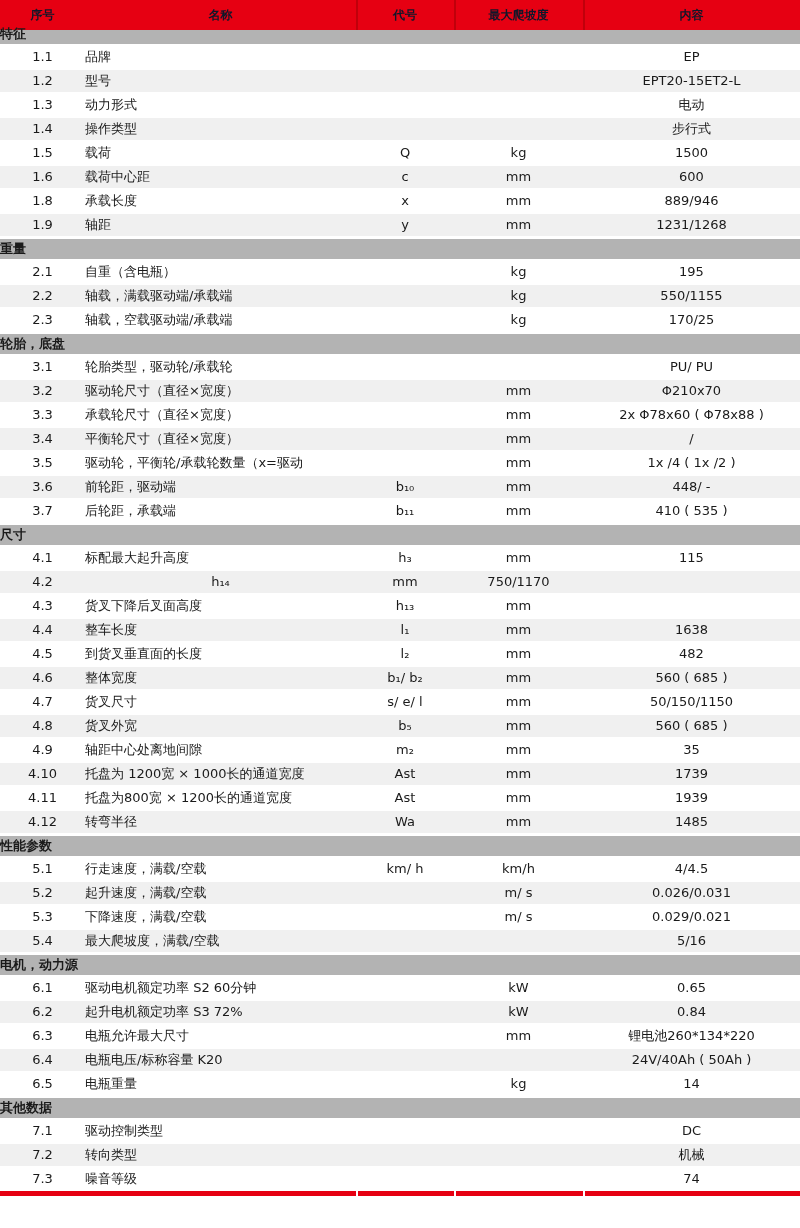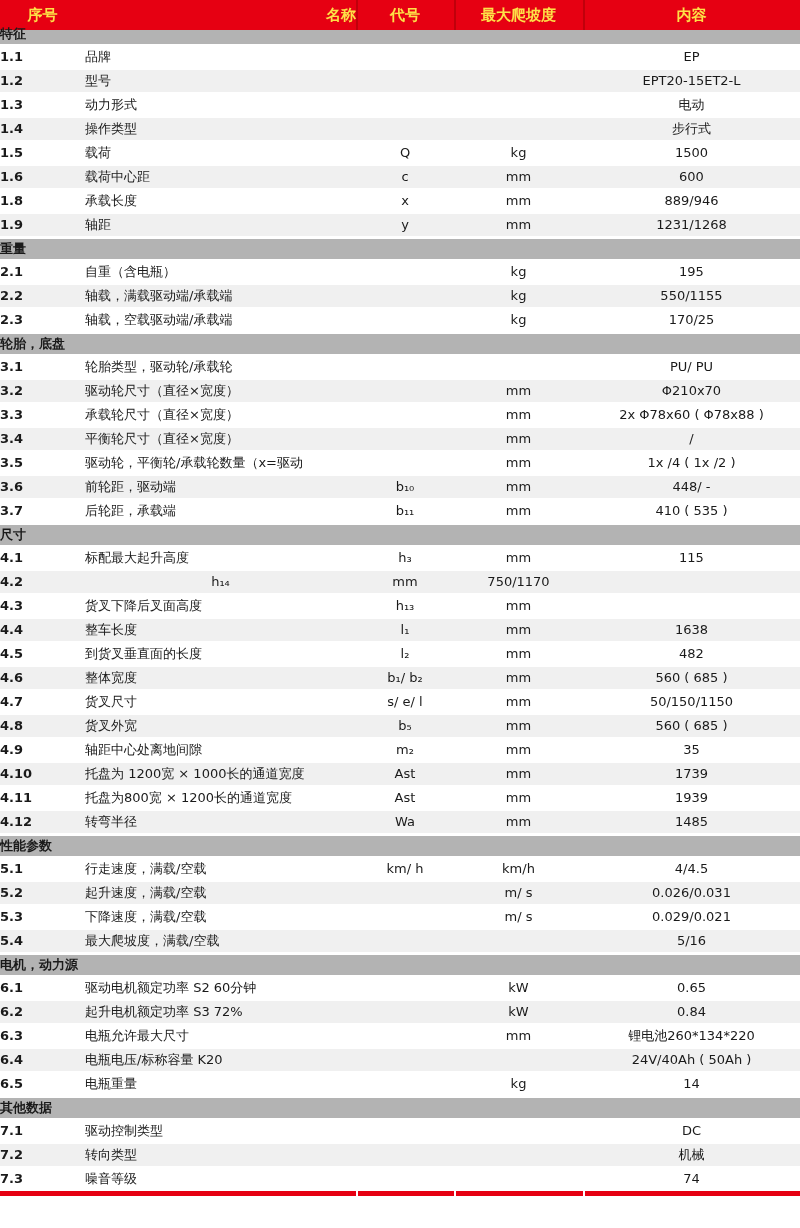--- a/index.html
+++ b/index.html
@@ -7,40 +7,40 @@
     width:800px;height:1228px;overflow:hidden;
     font-family:"DejaVu Sans","Liberation Sans",sans-serif;
     color:#1a1a1a;
     -webkit-font-smoothing:antialiased;
   }
   .page{width:800px;}
   
   .thead{
     display:grid;grid-template-columns:85px 271px 98px 129px 217px;
     height:22px;line-height:30px;
-    color:#fde047;font-weight:bold;font-size:15px;
+    color:#0f172a;font-weight:bold;font-size:12px;
   }
   .thead .c{text-align:center;background:var(--red);}
-  .thead .c-name{text-align:right;}
+  .thead .c-name{text-align:center;}
   .thead .c-sym,.thead .c-unit,.thead .c-val{box-shadow:inset 2px 0 0 rgba(120,0,0,.35);}
   
   .section{
     height:23px;line-height:23px;
     background:var(--band);
     box-shadow:inset 0 2px 0 #fff,inset 0 -1px 0 #fff;
     font-weight:bold;font-size:13px;
   }
   .section .t{width:360px;}
   
   .row{
     display:grid;grid-template-columns:85px 271px 98px 129px 217px;
     height:24px;line-height:24px;font-size:13px;
   }
   .row.alt{background:var(--zebra);box-shadow:inset 0 1px 0 #fff,inset 0 -1px 0 #fff;}
-  .row .no{font-weight:bold;}
+  .row .no{text-align:center;}
   .row .name{text-align:left;white-space:nowrap;}
   .row .sym,.row .unit,.row .val{text-align:center;white-space:nowrap;}
   
   .bottom-bar{display:flex;height:5px;background:#fff;}
   .bottom-bar .seg{background:var(--red);height:5px;box-sizing:border-box;}
   .seg1{width:356px;}
   .seg2{width:98px;border-left:2px solid #fff;}
   .seg3{width:129px;border-left:2px solid #fff;}
   .seg4{width:217px;border-left:2px solid #fff;}
 </style>

